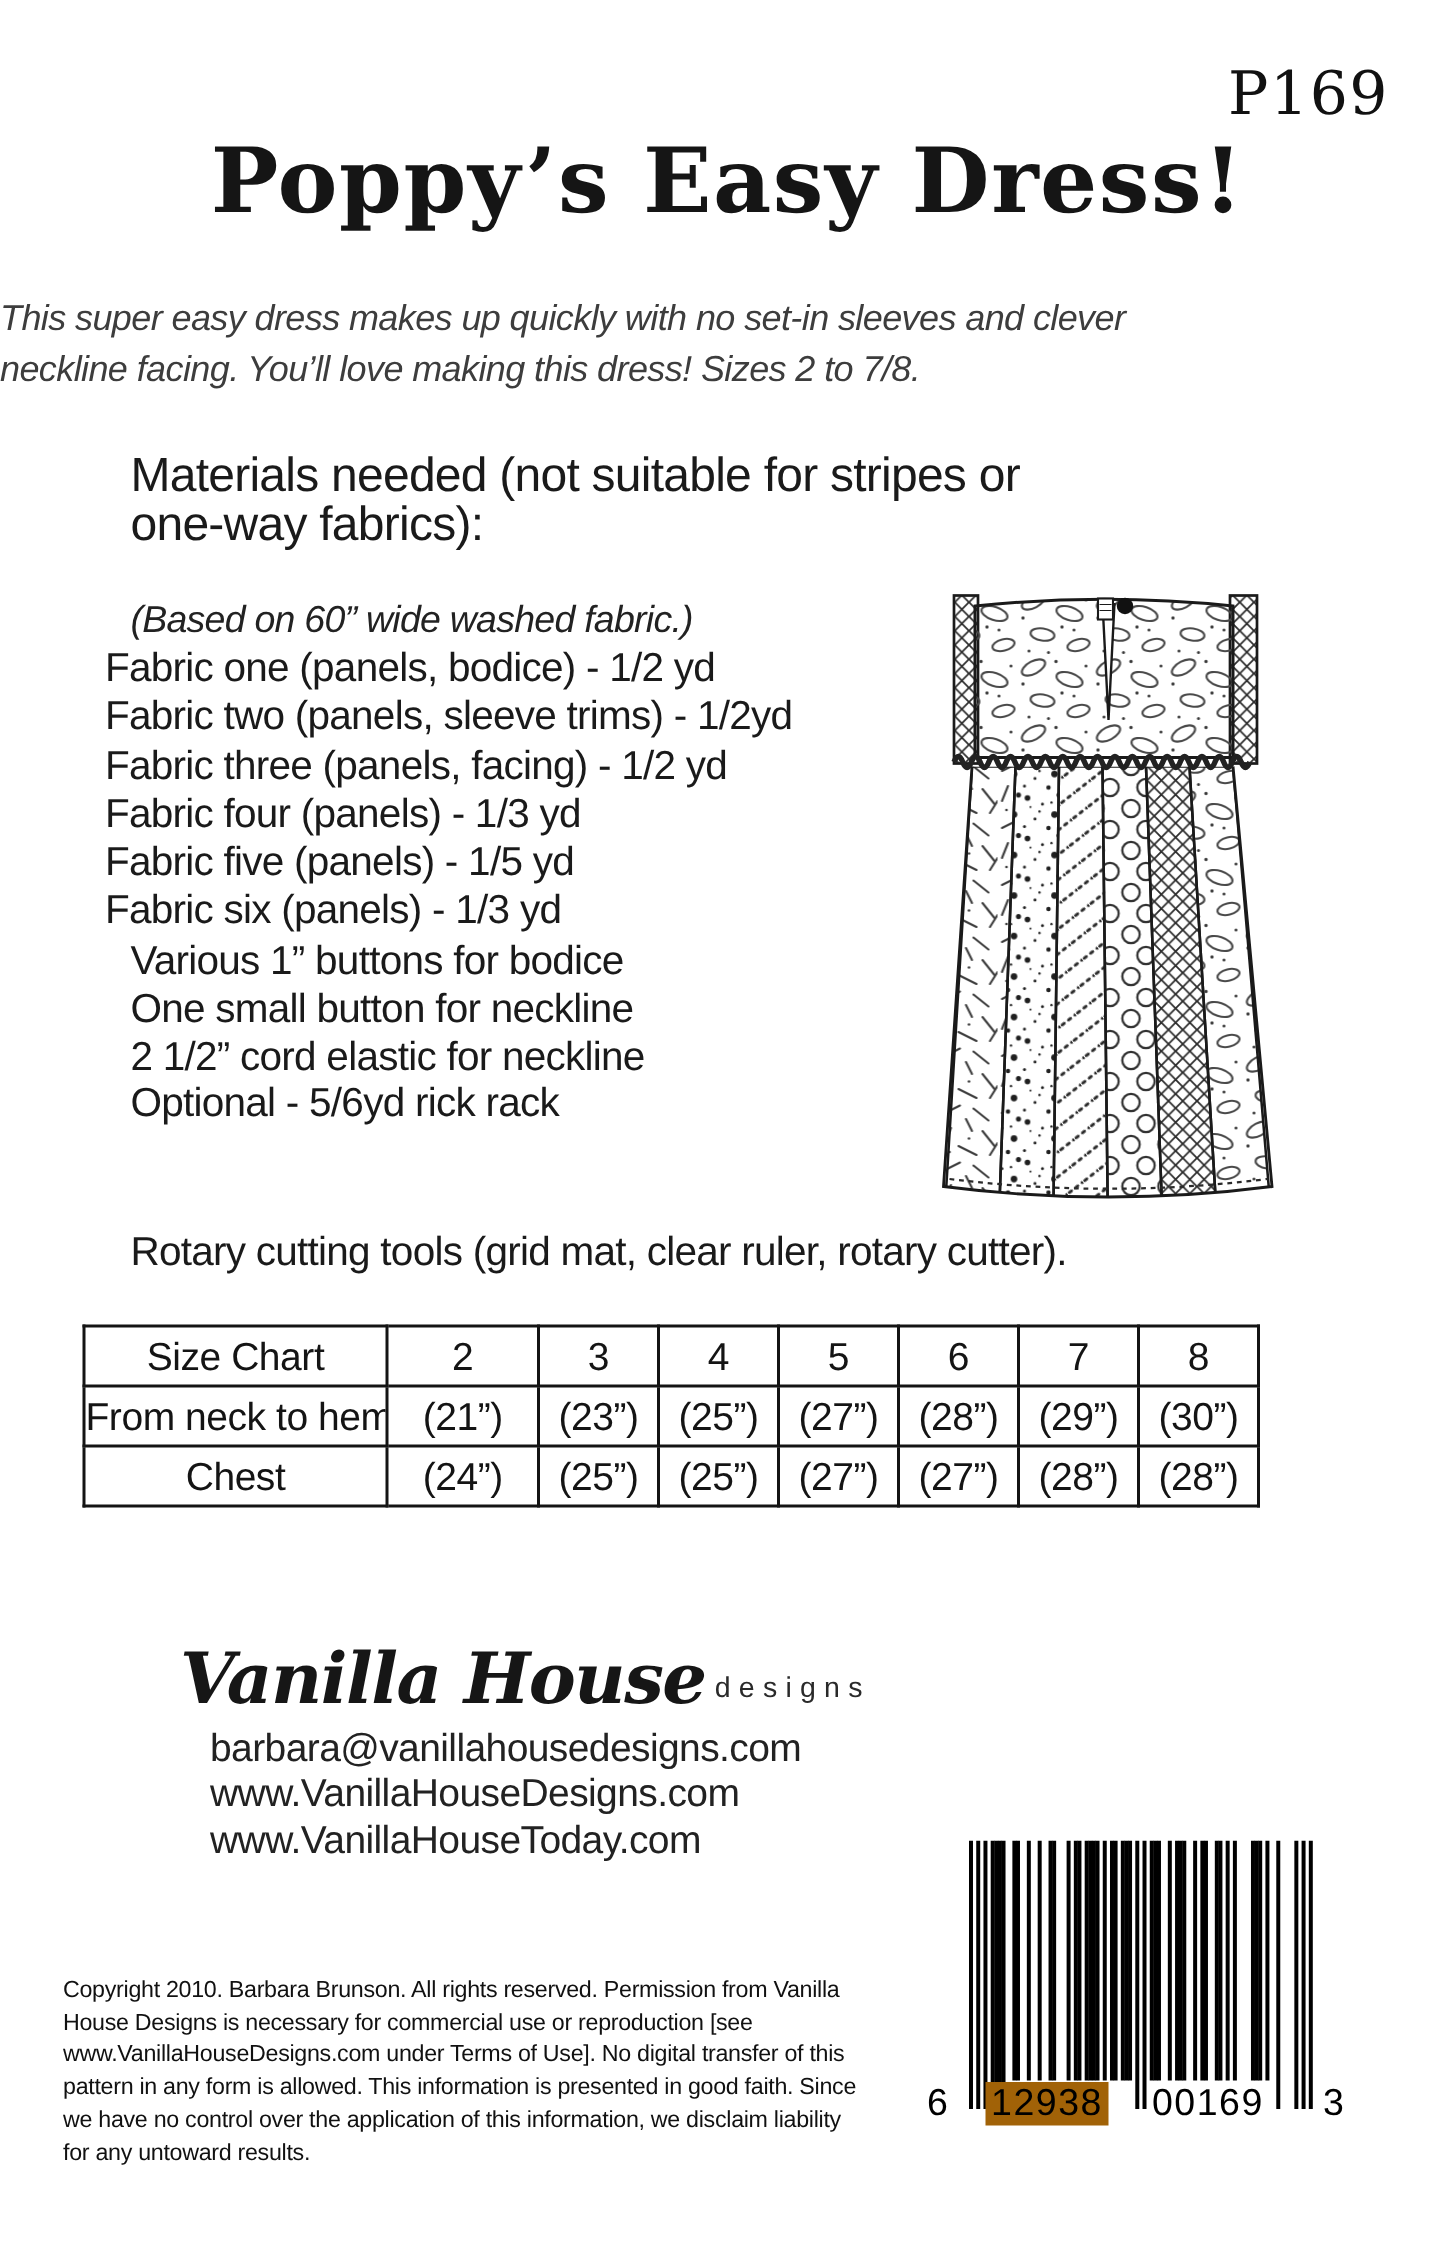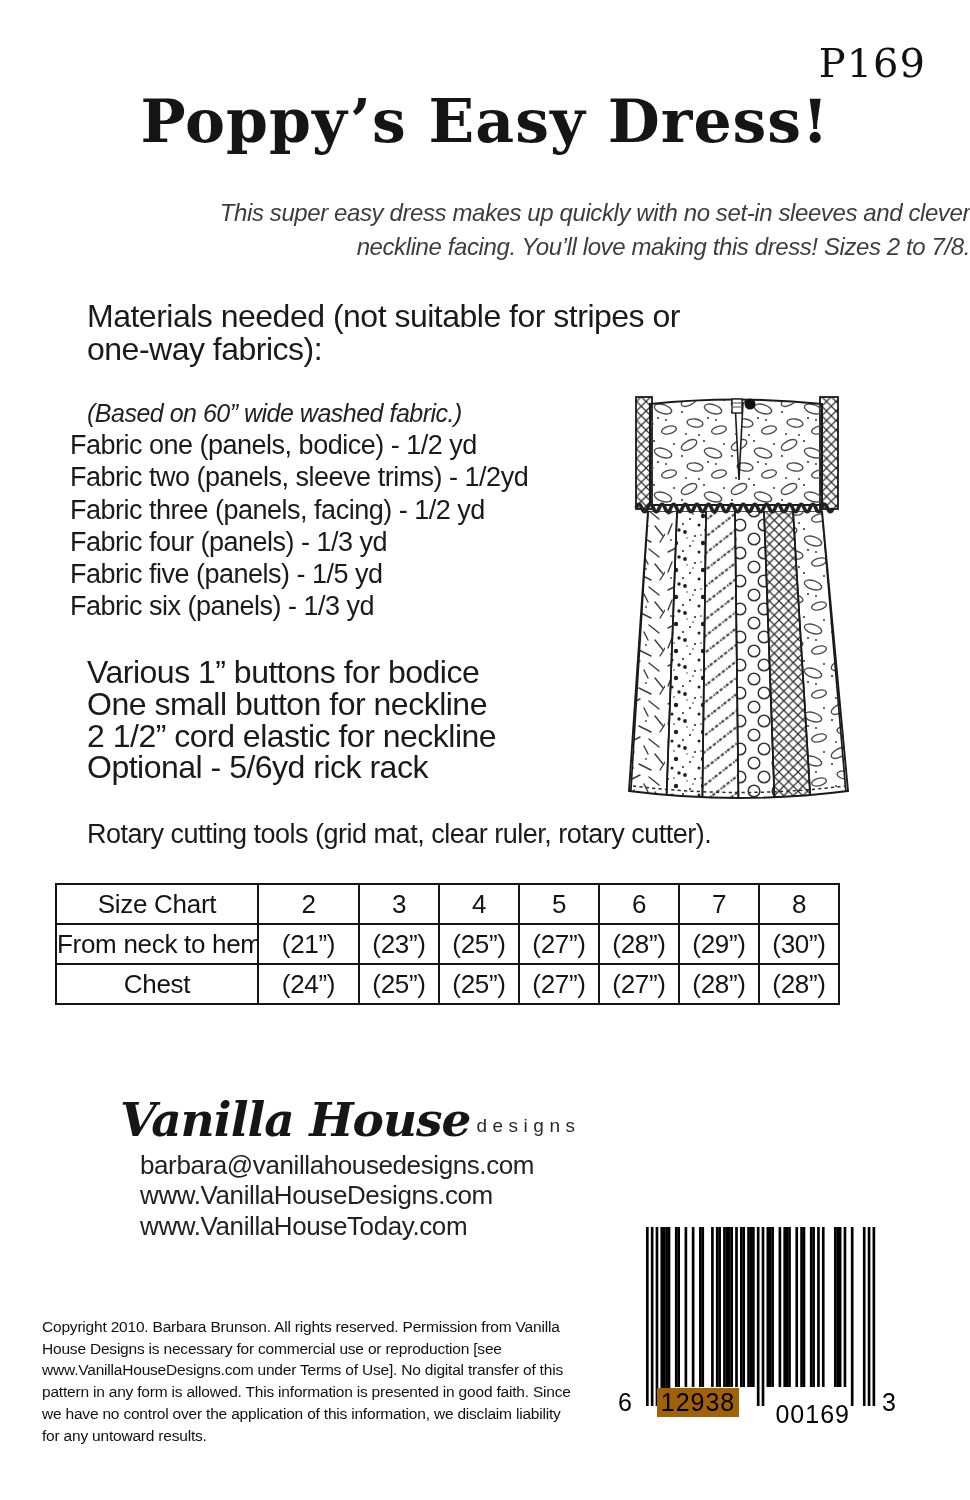--- a/index.html
+++ b/index.html
@@ -12,29 +12,29 @@
   .pattern-number{
     top:40px;right:44px;font-family:"DejaVu Serif",serif;
     font-size:40px;letter-spacing:1px;color:#111;
   }
   .title{
     top:86px;left:0;width:100%;text-align:center;
     font-family:"DejaVu Serif",serif;font-size:60px;font-weight:700;
     letter-spacing:1px;color:#151515;
   }
   .subtitle{
-    top:196px;left:0;width:100%;text-align:right;
+    top:196px;left:0;width:100%;text-align:left;
     font-style:italic;font-size:24px;line-height:33.5px;
     letter-spacing:-0.4px;color:#3d3d3d;
   }
   
   .materials-heading{left:87px;top:300px;font-size:32px;line-height:32.5px;letter-spacing:-0.5px;}
   .basis-note{left:87px;top:399px;font-size:25px;font-style:italic;letter-spacing:-0.5px;color:#222;}
   .fabric-list{left:70px;top:429px;font-size:27px;line-height:32.3px;letter-spacing:-0.5px;}
-  .notions-list{left:87px;top:657px;font-size:32px;line-height:31.8px;letter-spacing:-0.5px;}
+  .notions-list{left:87px;top:625px;font-size:27px;line-height:31.8px;letter-spacing:-0.5px;}
   .tools-note{left:87px;top:819px;font-size:27px;letter-spacing:-0.5px;}
   
   table.size-chart{
     left:55px;top:883px;width:783px;border-collapse:collapse;table-layout:fixed;
     font-size:26px;letter-spacing:-0.3px;color:#141414;
   }
   table.size-chart td,table.size-chart th{
     border:2.5px solid #141414;text-align:center;font-weight:400;
     padding:0;height:38px;white-space:nowrap;overflow:hidden;
   }
@@ -49,21 +49,21 @@
     font-size:19px;letter-spacing:5.5px;color:#2a2a2a;margin-left:6px;
     position:relative;top:-4px;
   }
   .contact{left:140px;top:1150px;font-size:26px;line-height:30.4px;letter-spacing:-0.4px;color:#222;}
   
   .barcode{left:646px;top:1227px;width:229px;height:192px;}
   .barcode svg{position:absolute;left:0;top:0;}
   .bc-num{position:absolute;top:161px;font-size:25px;letter-spacing:1px;color:#000;}
   .bc-first{left:-28px;}
   .bc-left{left:11px;width:82px;text-align:center;background:#a16207;}
-  .bc-right{left:122px;width:82px;text-align:right;background:#fff;margin-top:12px;}
+  .bc-right{left:122px;width:82px;text-align:left;background:#fff;}
   .bc-last{left:236px;}
   
   .copyright{
     left:42px;top:1316px;width:540px;font-size:15.5px;line-height:21.7px;
     letter-spacing:-0.2px;color:#111;
   }
   .dress{left:627px;top:392px;}
 </style>
 </head>
 <body>

